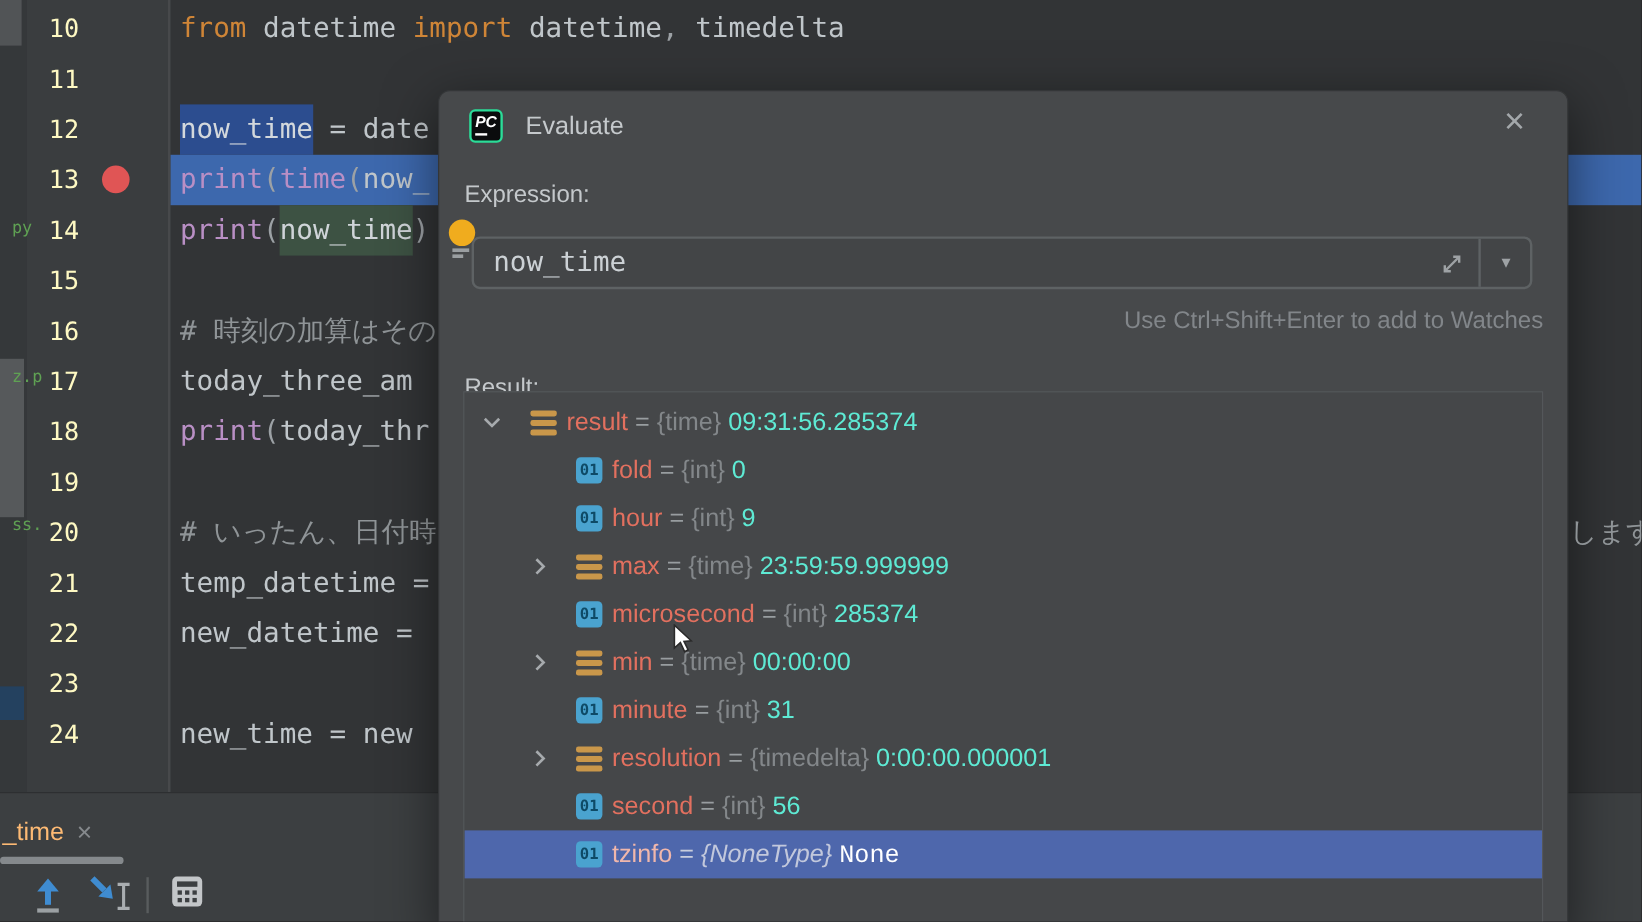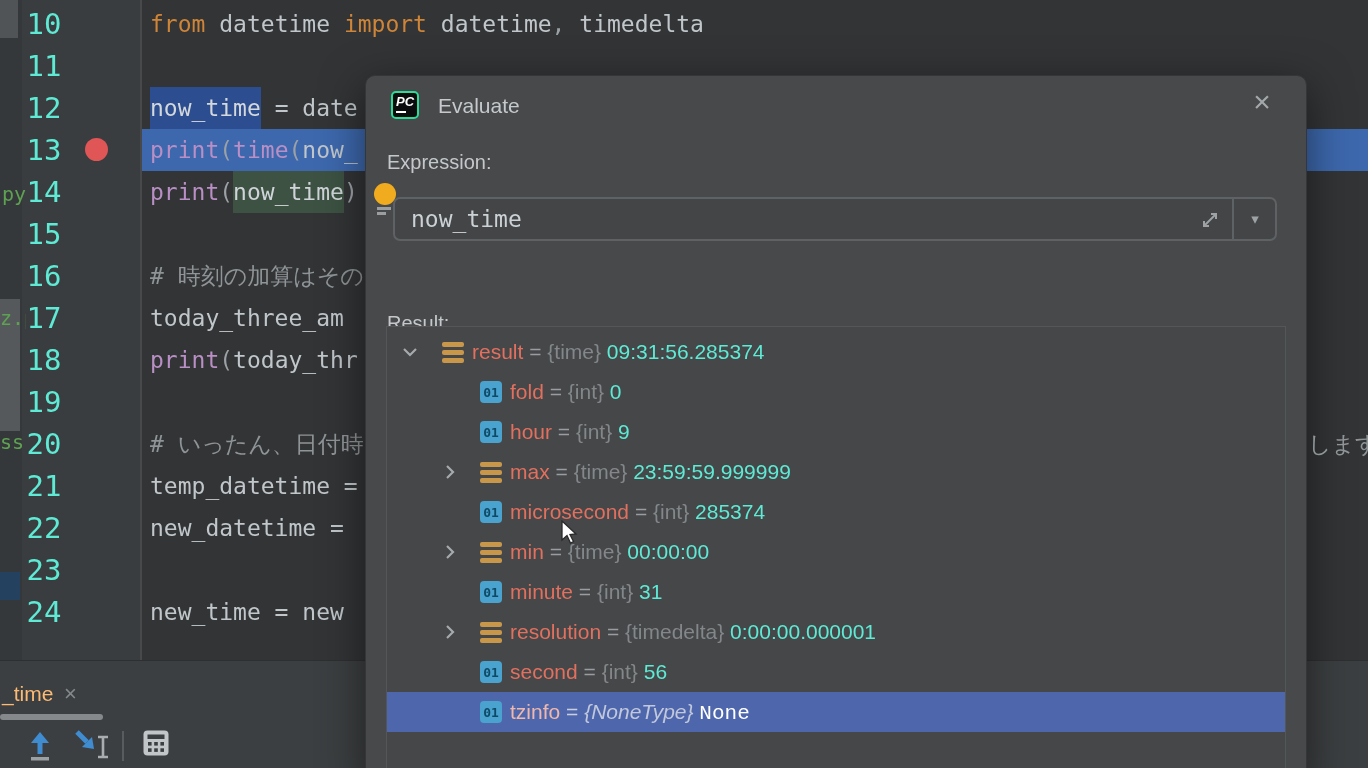--- a/index.html
+++ b/index.html
@@ -3,30 +3,30 @@
 <meta charset="utf-8">
 <style>
   html,body{margin:0;padding:0;background:#1e1f21;}
   .screen{position:relative;width:1368px;height:768px;overflow:hidden;
     background:#323436;font-family:"Liberation Sans",sans-serif;
     -webkit-font-smoothing:antialiased;}
 
   
   .strip{position:absolute;left:0;top:0;width:22px;height:660px;background:#35383a;z-index:1;}
   .strip-block-top{position:absolute;left:0;top:0;width:18px;height:38px;background:#515456;}
-  .strip-item{position:absolute;left:0;width:26px;font-size:20px;color:#5fa153;
-    font-family:"DejaVu Sans Mono",monospace;white-space:nowrap;overflow:hidden;text-align:right;}
+  .strip-item{position:absolute;left:10px;width:26px;font-size:14px;color:#5fa153;
+    font-family:"DejaVu Sans Mono",monospace;white-space:nowrap;overflow:hidden;}
   .strip-sel-gray{position:absolute;left:0;top:299px;width:20px;height:132px;background:#56595b;}
   .strip-sel-blue{position:absolute;left:0;top:572px;width:20px;height:28px;background:#24415f;}
 
   
   .gutter{position:absolute;left:22px;top:0;width:118px;height:660px;background:#3a3d3f;
     border-right:2px solid #47494b;z-index:1;}
-  .line-num{position:absolute;left:0;width:44px;height:42px;line-height:42px;text-align:center;
-    color:#5eead4;font-size:29px;font-family:"DejaVu Sans Mono",monospace;}
+  .line-num{position:absolute;left:0;width:44px;height:42px;line-height:42px;text-align:right;
+    color:#fef9c3;font-size:21px;font-family:"DejaVu Sans Mono",monospace;}
   .breakpoint{position:absolute;left:63px;top:138px;width:23px;height:23px;border-radius:50%;
     background:#e05555;}
 
   
   .editor{position:absolute;left:140px;top:0;right:0;height:660px;overflow:hidden;z-index:0;}
   .code-line{position:absolute;left:0;right:0;height:42px;line-height:42px;padding-left:10px;
     font-family:"DejaVu Sans Mono",monospace;font-size:23px;white-space:pre;color:#c3c9cd;}
   .code-line.exec{background:#3d68ad;}
   .tok-kw{color:#cf8537;}
   .tok-id{color:#c0c6ca;}
@@ -198,20 +198,21 @@
       <div class="expr-value">now_time</div>
       <svg class="expr-expand" viewBox="0 0 26 26">
         <line x1="8" y1="18" x2="18" y2="8" stroke="#9ea2a5" stroke-width="2"></line>
         <path d="M14 7 h5 v5" fill="none" stroke="#9ea2a5" stroke-width="2"></path>
         <path d="M12 19 h-5 v-5" fill="none" stroke="#9ea2a5" stroke-width="2"></path>
       </svg>
       <div class="expr-divider"></div>
       <div class="expr-dropdown">▾</div>
     </div>
 
+    <div class="dlg-hint">Use Ctrl+Shift+Enter to add to Watches</div>
     <div class="dlg-label" style="top:236px">Result:</div>
 
     <div class="tree">
       <div>
           <div class="tree-row" style="top: 5px; padding-left: 13px;"><span class="tr-chev" style="width: 42px;"><svg width="20" height="20">
                 <polyline points="4,7 10,13 16,7" fill="none" stroke="#a6aaad" stroke-width="2.2"></polyline>
               </svg></span><div class="tr-icon-obj"><div></div><div></div><div></div></div><span class="tr-text"><span class="tr-name">result</span><span class="tr-eq"> = </span><span class="tr-type">{time} </span><span class="tr-val">09:31:56.285374</span></span></div>
           <div class="tree-row" style="top: 45px; padding-left: 53px;"><span class="tr-chev" style="width: 40px;"></span><div class="tr-icon-prim">01</div><span class="tr-text"><span class="tr-name">fold</span><span class="tr-eq"> = </span><span class="tr-type">{int} </span><span class="tr-val">0</span></span></div>
           <div class="tree-row" style="top: 85px; padding-left: 53px;"><span class="tr-chev" style="width: 40px;"></span><div class="tr-icon-prim">01</div><span class="tr-text"><span class="tr-name">hour</span><span class="tr-eq"> = </span><span class="tr-type">{int} </span><span class="tr-val">9</span></span></div>
           <div class="tree-row" style="top: 125px; padding-left: 53px;"><span class="tr-chev" style="width: 40px;"><svg width="20" height="20">

